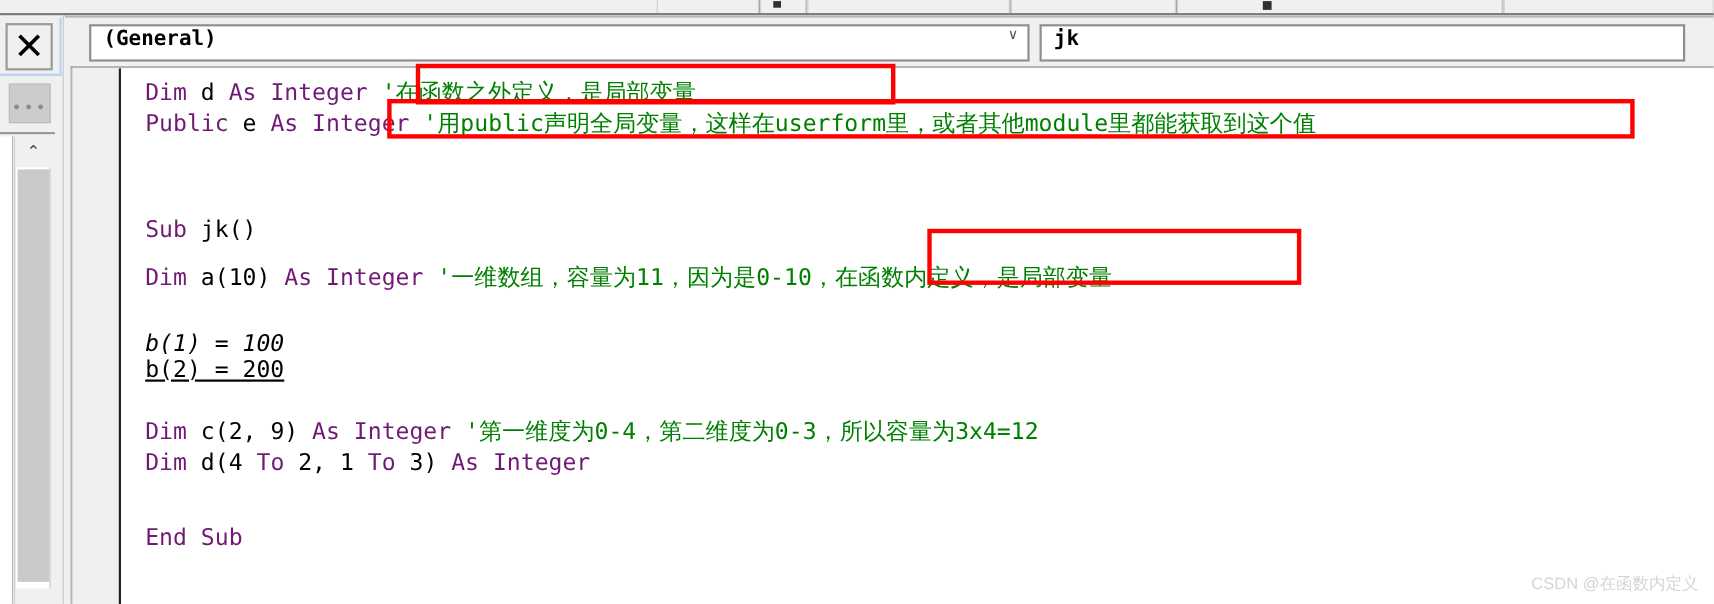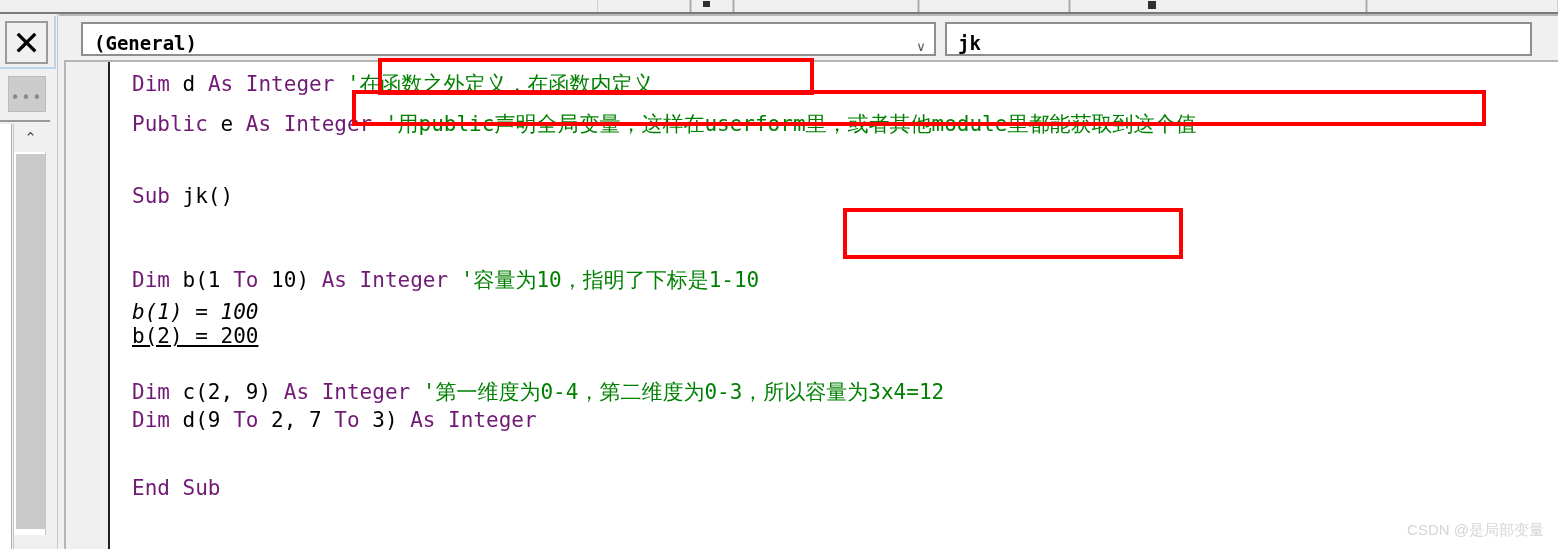--- a/index.html
+++ b/index.html
@@ -153,21 +153,21 @@
     left: 0; top: 0;
     width: 1499px; height: 44px;
     background: #f0f0f0;
     border-top: 2px solid #b8b8b8;
   }
   .combo {
     position: absolute;
     top: 6px; height: 34px;
     background: #ffffff;
     border: 2px solid #8e8e8e;
-    display: flex; align-items: flex-end;
+    display: flex; align-items: flex-start;
     cursor: pointer;
   }
   .combo .value {
     flex: 1 1 auto;
     padding-left: 11px;
     font-family: "DejaVu Sans Mono", monospace;
     font-size: 19px;
     font-weight: bold;
     color: #000000;
     white-space: nowrap;
@@ -288,35 +288,35 @@
       </div>
       <div class="combo combo-right">
         <span class="value">jk</span>
         <span class="caret"></span>
       </div>
     </div>
 
     <div class="editor">
       <div class="gutter"></div>
       <div class="code-area" id="code-area">
-          <div class="code-line" style="top: 8px;"><span class="kw">Dim</span><span class="plain"> d </span><span class="kw">As Integer</span><span class="cmt"> '在函数之外定义，在函数内定义</span></div>
-          <div class="code-line" style="top: 48px; text-align: right;"><span class="kw">Public</span><span class="plain"> e </span><span class="kw">As Integer</span><span class="cmt"> '用public声明全局变量，这样在userform里，或者其他module里都能获取到这个值</span></div>
-          <div class="code-line" style="top: 120px;"><span class="kw">Sub</span><span class="plain"> jk()</span></div>
-          <div class="code-line" style="top: 204px;"><span class="kw">Dim</span><span class="plain"> b(1 </span><span class="kw">To</span><span class="plain"> 10) </span><span class="kw">As Integer</span><span class="cmt"> '容量为10，指明了下标是1-10</span></div>
+          <div class="code-line" style="top: 8px;"><span class="kw">Dim</span><span class="plain"> d </span><span class="kw">As Integer</span><span class="cmt"> '在函数之外定义，是局部变量</span></div>
+          <div class="code-line" style="top: 36px; text-align: right;"><span class="kw">Public</span><span class="plain"> e </span><span class="kw">As Integer</span><span class="cmt"> '用public声明全局变量，这样在userform里，或者其他module里都能获取到这个值</span></div>
+          <div class="code-line" style="top: 132px;"><span class="kw">Sub</span><span class="plain"> jk()</span></div>
+          <div class="code-line" style="top: 176px;"><span class="kw">Dim</span><span class="plain"> a(10) </span><span class="kw">As Integer</span><span class="cmt"> '一维数组，容量为11，因为是0-10，在函数内定义，是局部变量</span></div>
           <div class="code-line" style="top: 236px; font-style: italic;"><span class="plain">b(1) = 100</span></div>
           <div class="code-line" style="top: 260px; text-decoration: underline;"><span class="plain">b(2) = 200</span></div>
           <div class="code-line" style="top: 316px;"><span class="kw">Dim</span><span class="plain"> c(2, 9) </span><span class="kw">As Integer</span><span class="cmt"> '第一维度为0-4，第二维度为0-3，所以容量为3x4=12</span></div>
-          <div class="code-line" style="top: 344px;"><span class="kw">Dim</span><span class="plain"> d(9 </span><span class="kw">To</span><span class="plain"> 2, 7 </span><span class="kw">To</span><span class="plain"> 3) </span><span class="kw">As Integer</span></div>
+          <div class="code-line" style="top: 344px;"><span class="kw">Dim</span><span class="plain"> d(4 </span><span class="kw">To</span><span class="plain"> 2, 1 </span><span class="kw">To</span><span class="plain"> 3) </span><span class="kw">As Integer</span></div>
           <div class="code-line" style="top: 412px;"><span class="kw">End Sub</span></div>
         </div>
     </div>
 
   </div>
 
   <div id="annotation-layer">
       <div class="redbox" style="left: 378px; top: 58px; width: 436px; height: 37px; border-color: rgb(254, 0, 0);"></div>
       <div class="redbox" style="left: 352px; top: 90px; width: 1134px; height: 36px; border-color: rgb(254, 0, 0);"></div>
       <div class="redbox" style="left: 843px; top: 208px; width: 340px; height: 51px; border-color: rgb(254, 0, 0);"></div>
     </div>
 
-  <div class="watermark">CSDN @是局部变量</div>
+  <div class="watermark">CSDN @在函数内定义</div>
 
 </div>
 
 </body></html>

